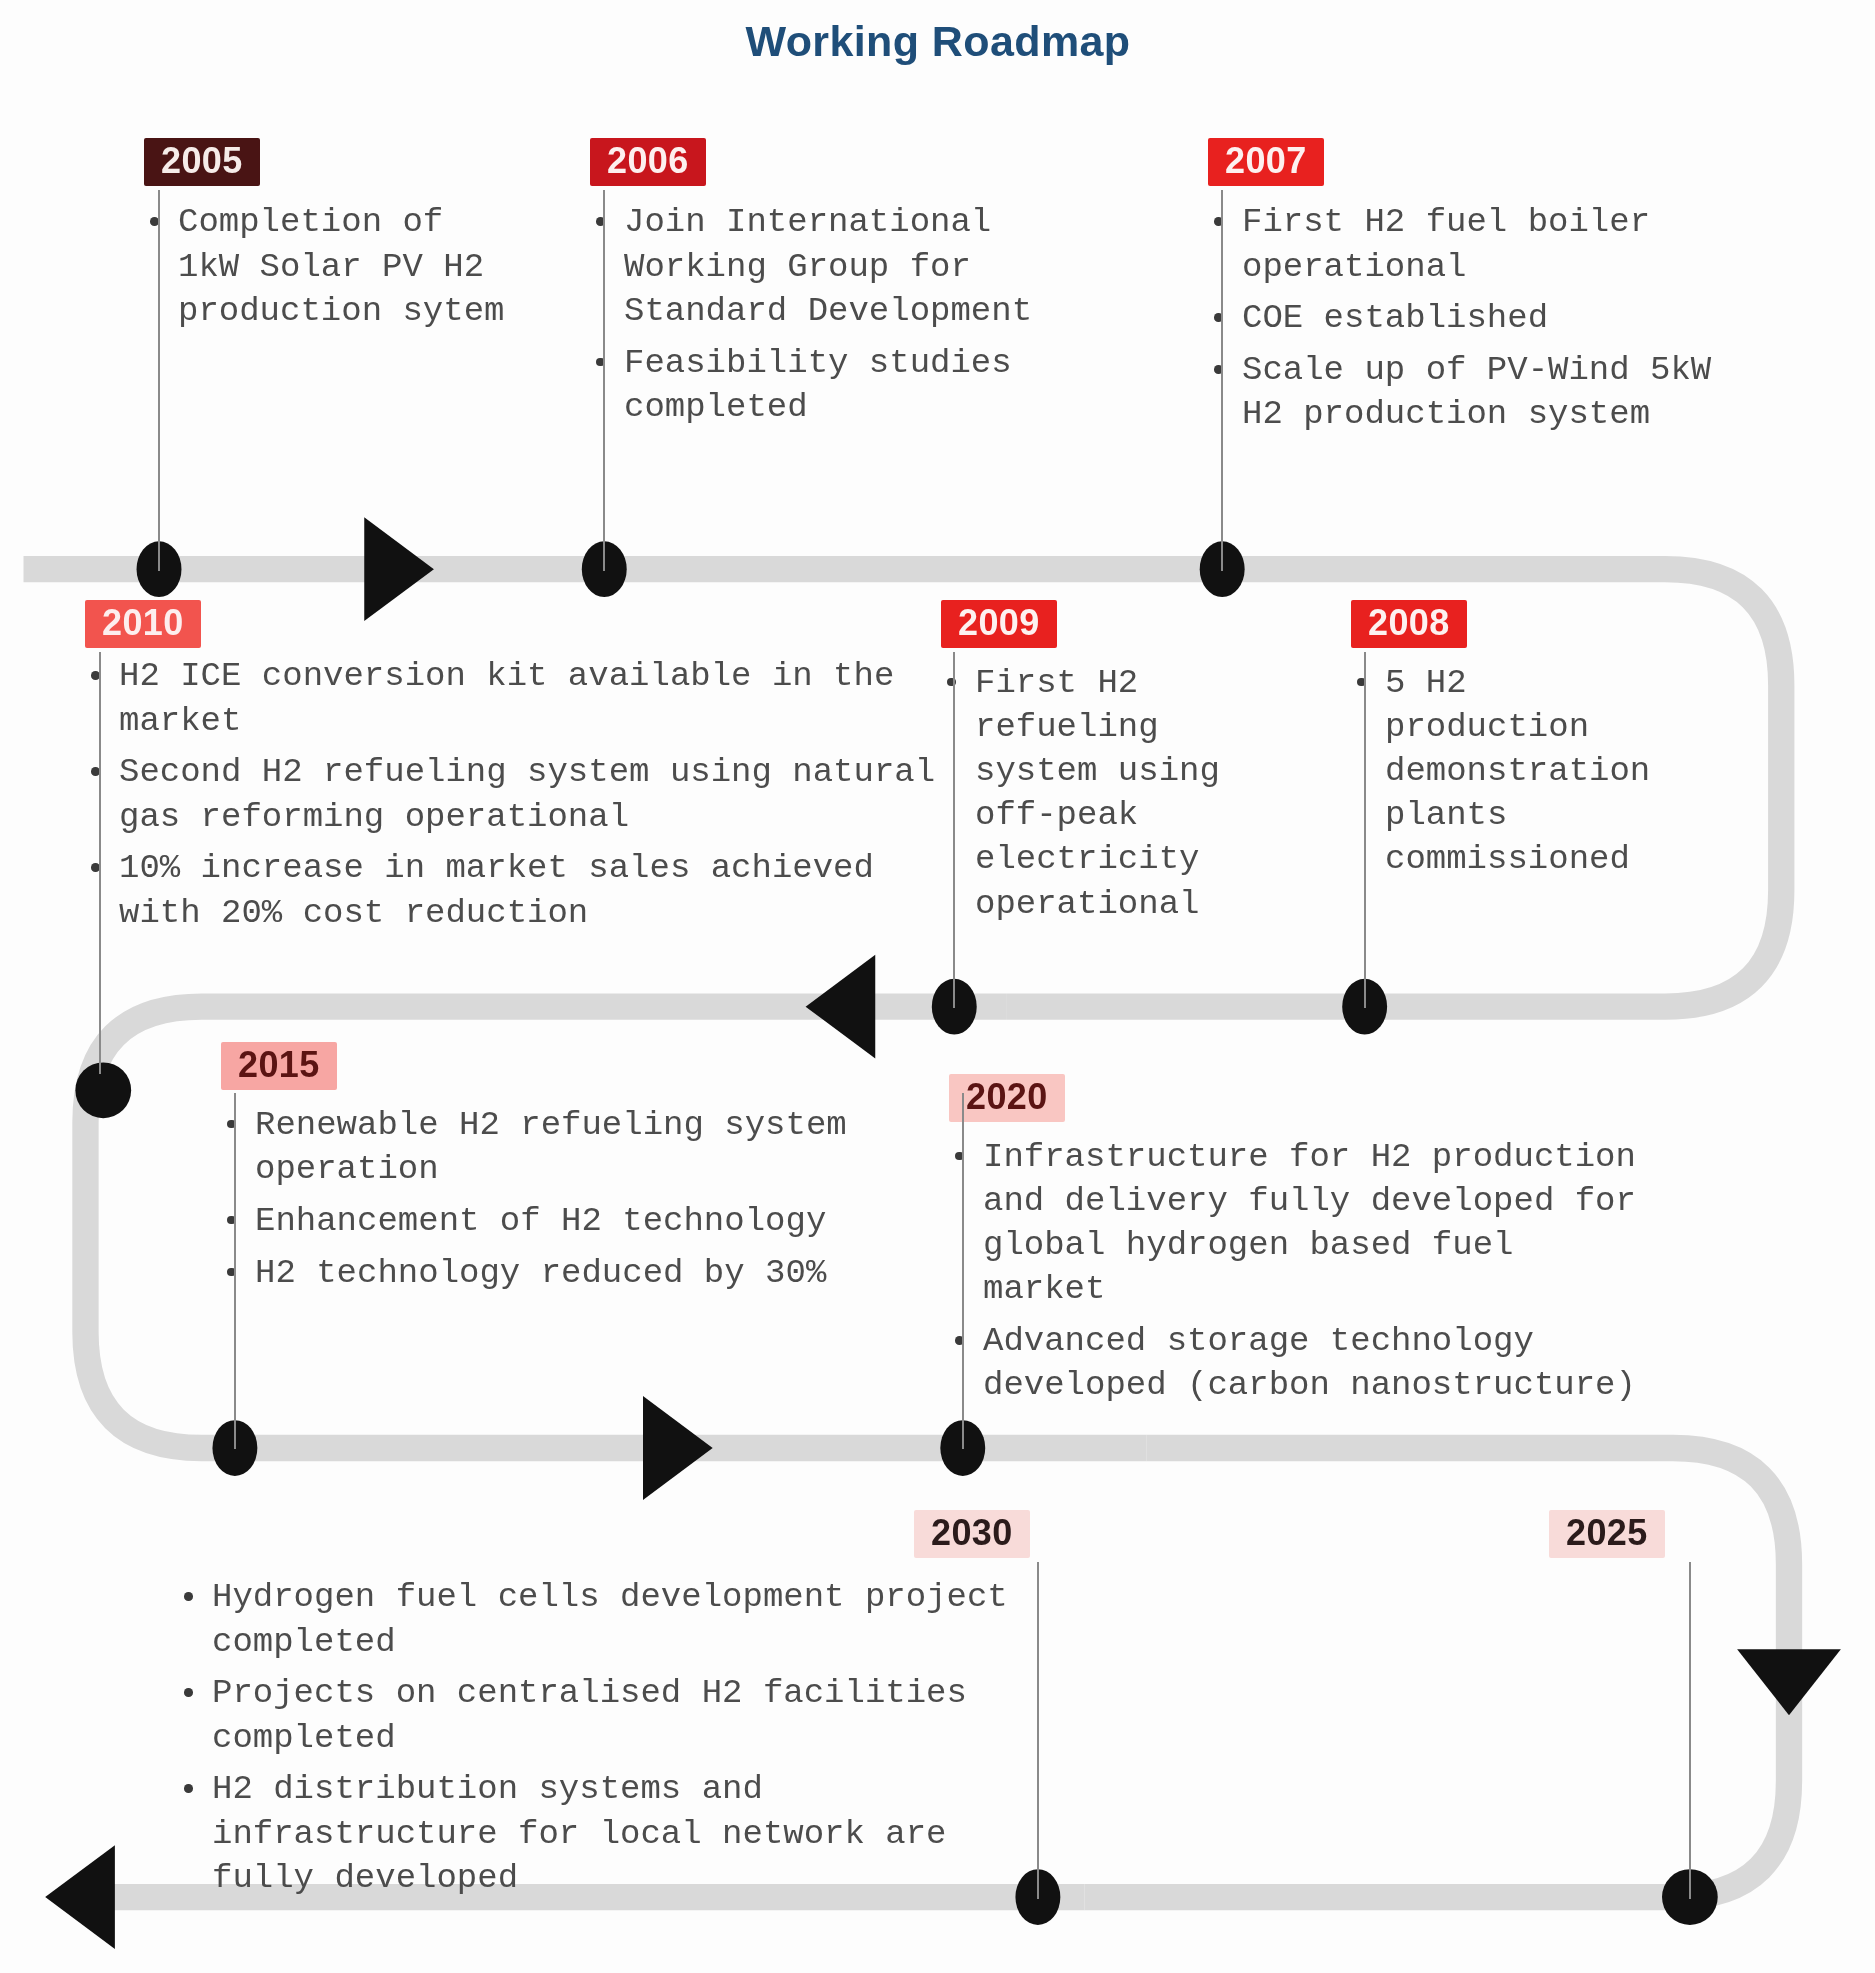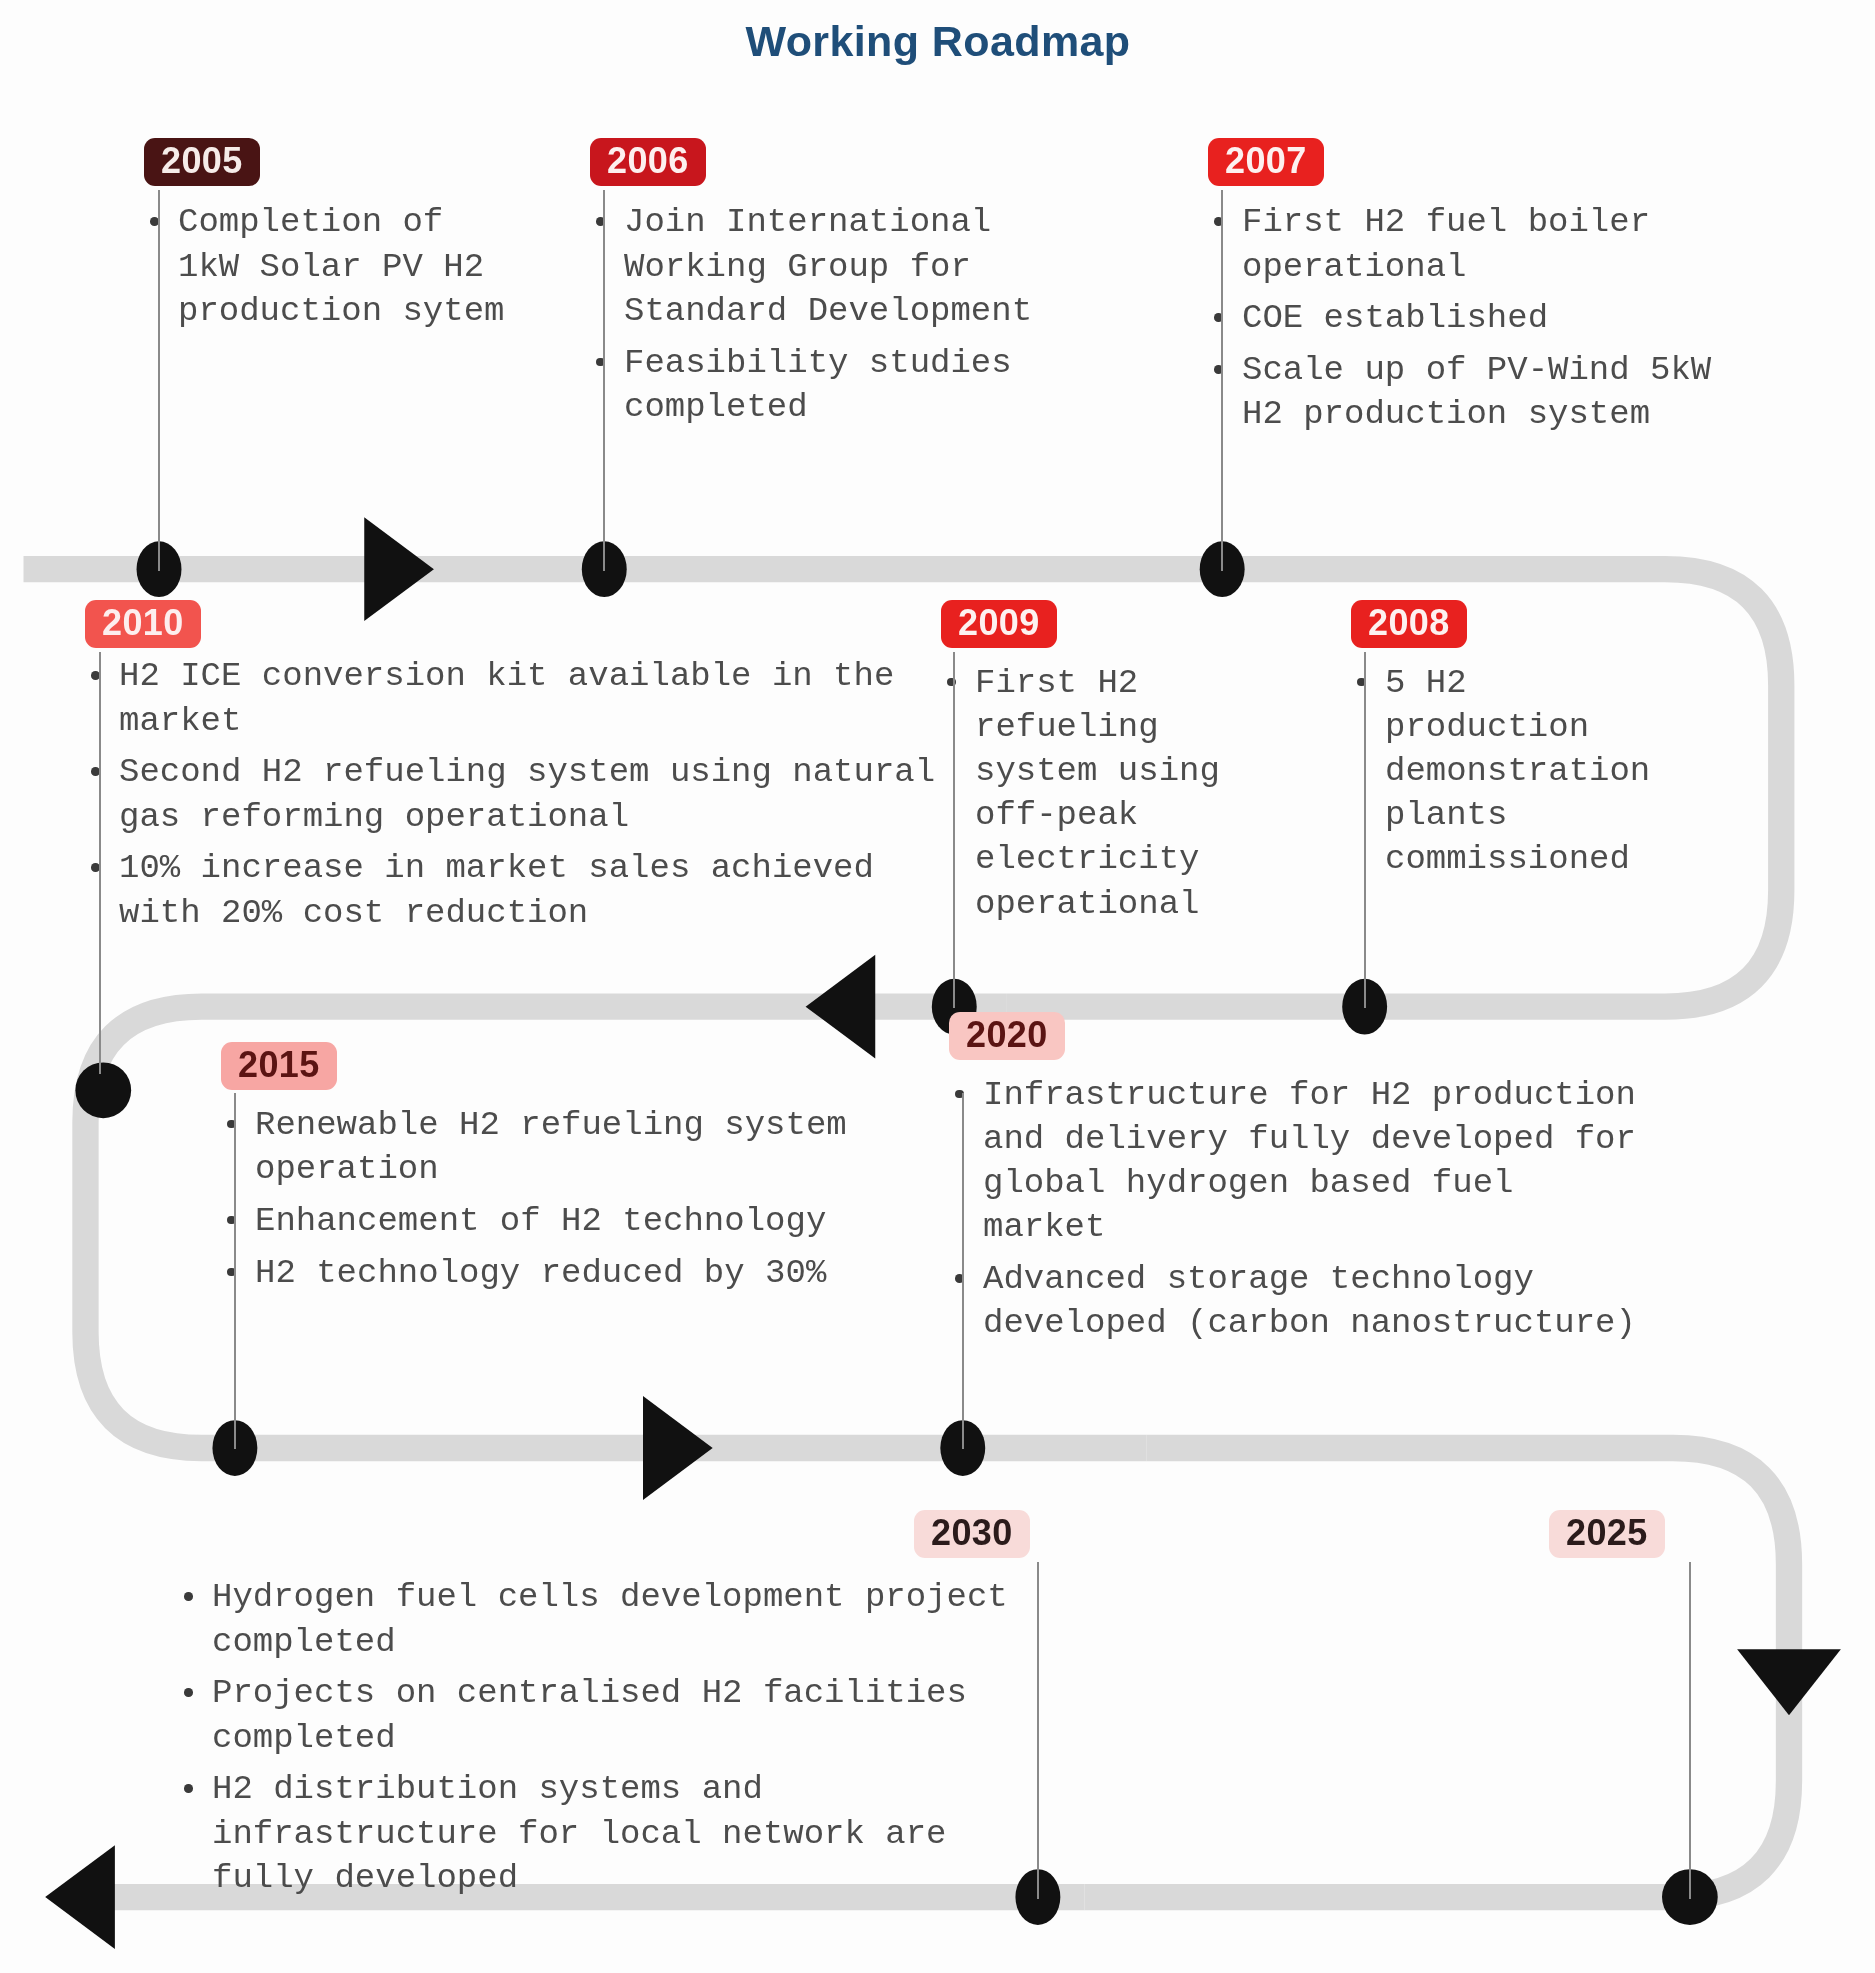--- a/index.html
+++ b/index.html
@@ -41,21 +41,21 @@
     pointer-events: none;
   }
 
   
   .milestone {
     position: absolute;
   }
   .badge {
     display: inline-block;
     padding: 4.6px 17px 7px 17px;
-    border-radius: 11px;
+    border-radius: 2px;
     font-size: 36px;
     font-weight: bold;
     line-height: 1.02;
     letter-spacing: 0.4px;
     white-space: nowrap;
   }
   .badge.dark   { background: #491414; color: #f6ece9; }
   .badge.red    { background: #c8161d; color: #fdf0ef; }
   .badge.bright { background: #e8211f; color: #fdf1f0; }
   .badge.salmon { background: #f2544e; color: #fdeeee; }
@@ -190,21 +190,21 @@
   <div class="milestone" style="left:221px; top:1042px; width:635px;">
     <div class="badge pink">2015</div>
     <ul class="bullets" style="margin-top:12.4px;">
       <li>Renewable H2 refueling system operation</li>
       <li>Enhancement of H2 technology</li>
       <li>H2 technology reduced by 30%</li>
     </ul>
   </div>
   <div class="stem" style="left:234px; top:1093px; height:356px;"></div>
 
-  <div class="milestone" style="left:949px; top:1012px; width:697px;">
+  <div class="milestone" style="left:949px; top:1074px; width:697px;">
     <div class="badge pink2">2020</div>
     <ul class="bullets" style="margin-top:12.4px;">
       <li>Infrastructure for H2 production and delivery fully developed for global hydrogen based fuel market</li>
       <li>Advanced storage technology developed (carbon nanostructure)</li>
     </ul>
   </div>
   <div class="stem" style="left:962px; top:1093px; height:356px;"></div>
 
   <div class="milestone" style="left:178px; top:1510px; width:840px;">
     <div class="badge blush" style="margin-left:736px;">2030</div>

